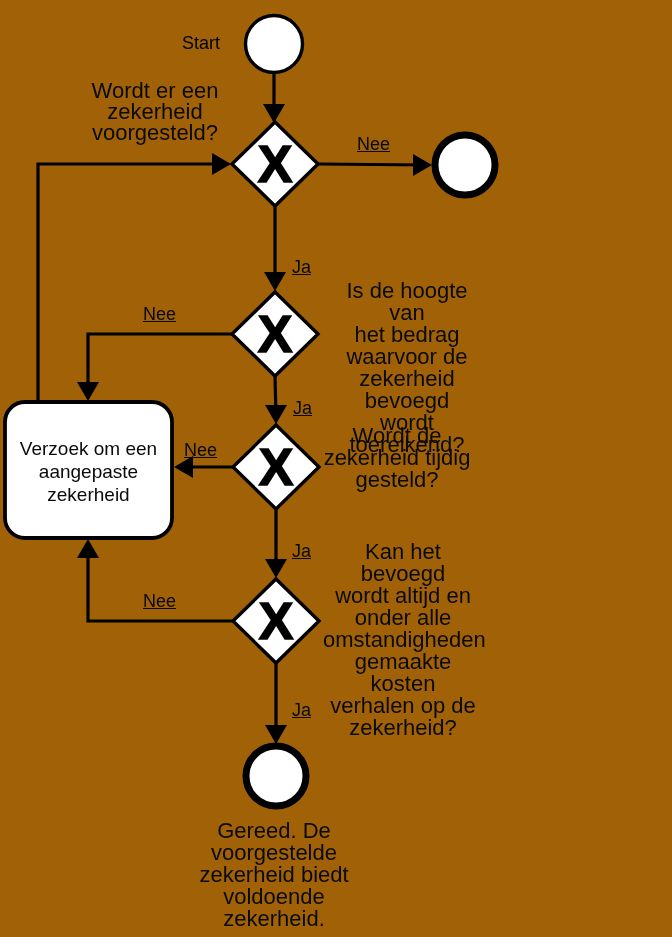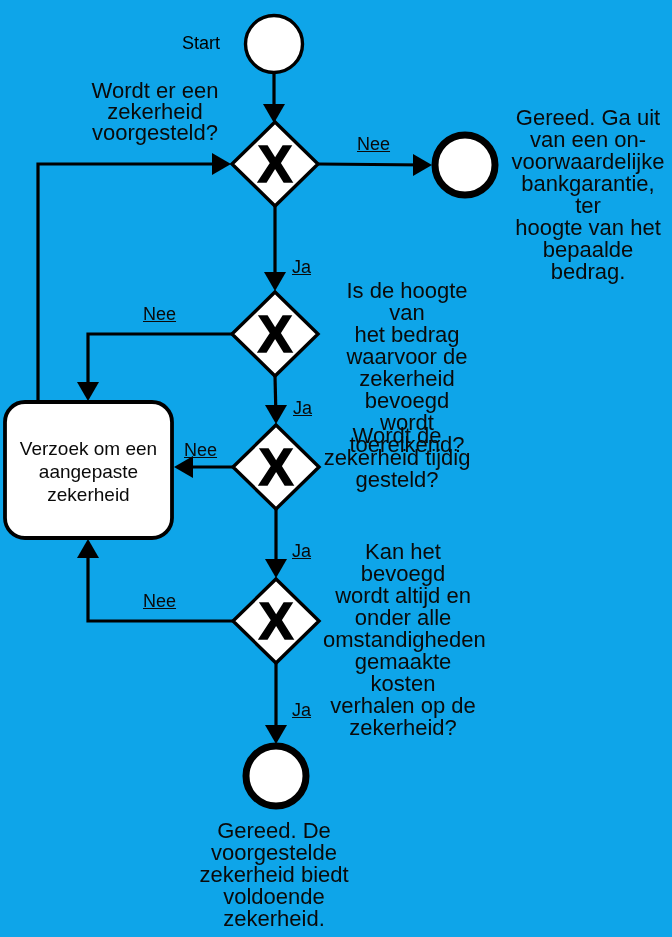--- a/index.html
+++ b/index.html
@@ -1,19 +1,19 @@
 <!DOCTYPE html>
 <html><head>
 <meta charset="utf-8">
 <style>
   html,body{margin:0;padding:0;background:#ffffff;}
   #stage{
     position:relative;
     width:672px;height:937px;
-    background:#0ea5e9;
+    background:#a16207;
     font-family:"Liberation Sans","DejaVu Sans",sans-serif;
     color:#000;
     overflow:hidden;
   }
   #wires{position:absolute;left:0;top:0;}
   .lbl{
     position:absolute;
     font-size:22px;
     line-height:22px;
     text-align:center;
@@ -118,26 +118,20 @@
 zekerheid tijdig
 gesteld?</div>
   <div id="q4" class="lbl">Kan het bevoegd
 wordt altijd en
 onder alle
 omstandigheden
 gemaakte kosten
 verhalen op de
 zekerheid?</div>
 
-  <div id="end1-lbl" class="lbl">Gereed. Ga uit
-van een on-
-voorwaardelijke
-bankgarantie, ter
-hoogte van het
-bepaalde bedrag.</div>
   <div id="end2-lbl" class="lbl">Gereed. De
 voorgestelde
 zekerheid biedt
 voldoende
 zekerheid.</div>
 
   <div class="task-lbl">Verzoek om een
 aangepaste
 zekerheid</div>
 

